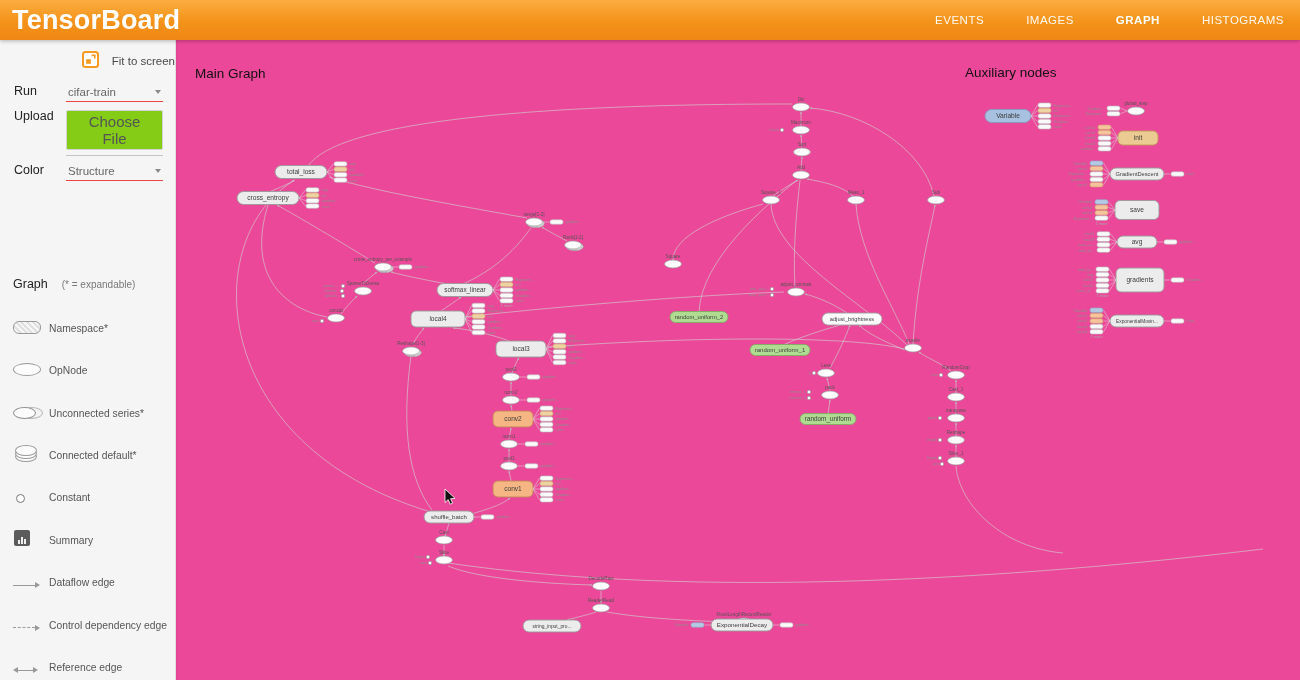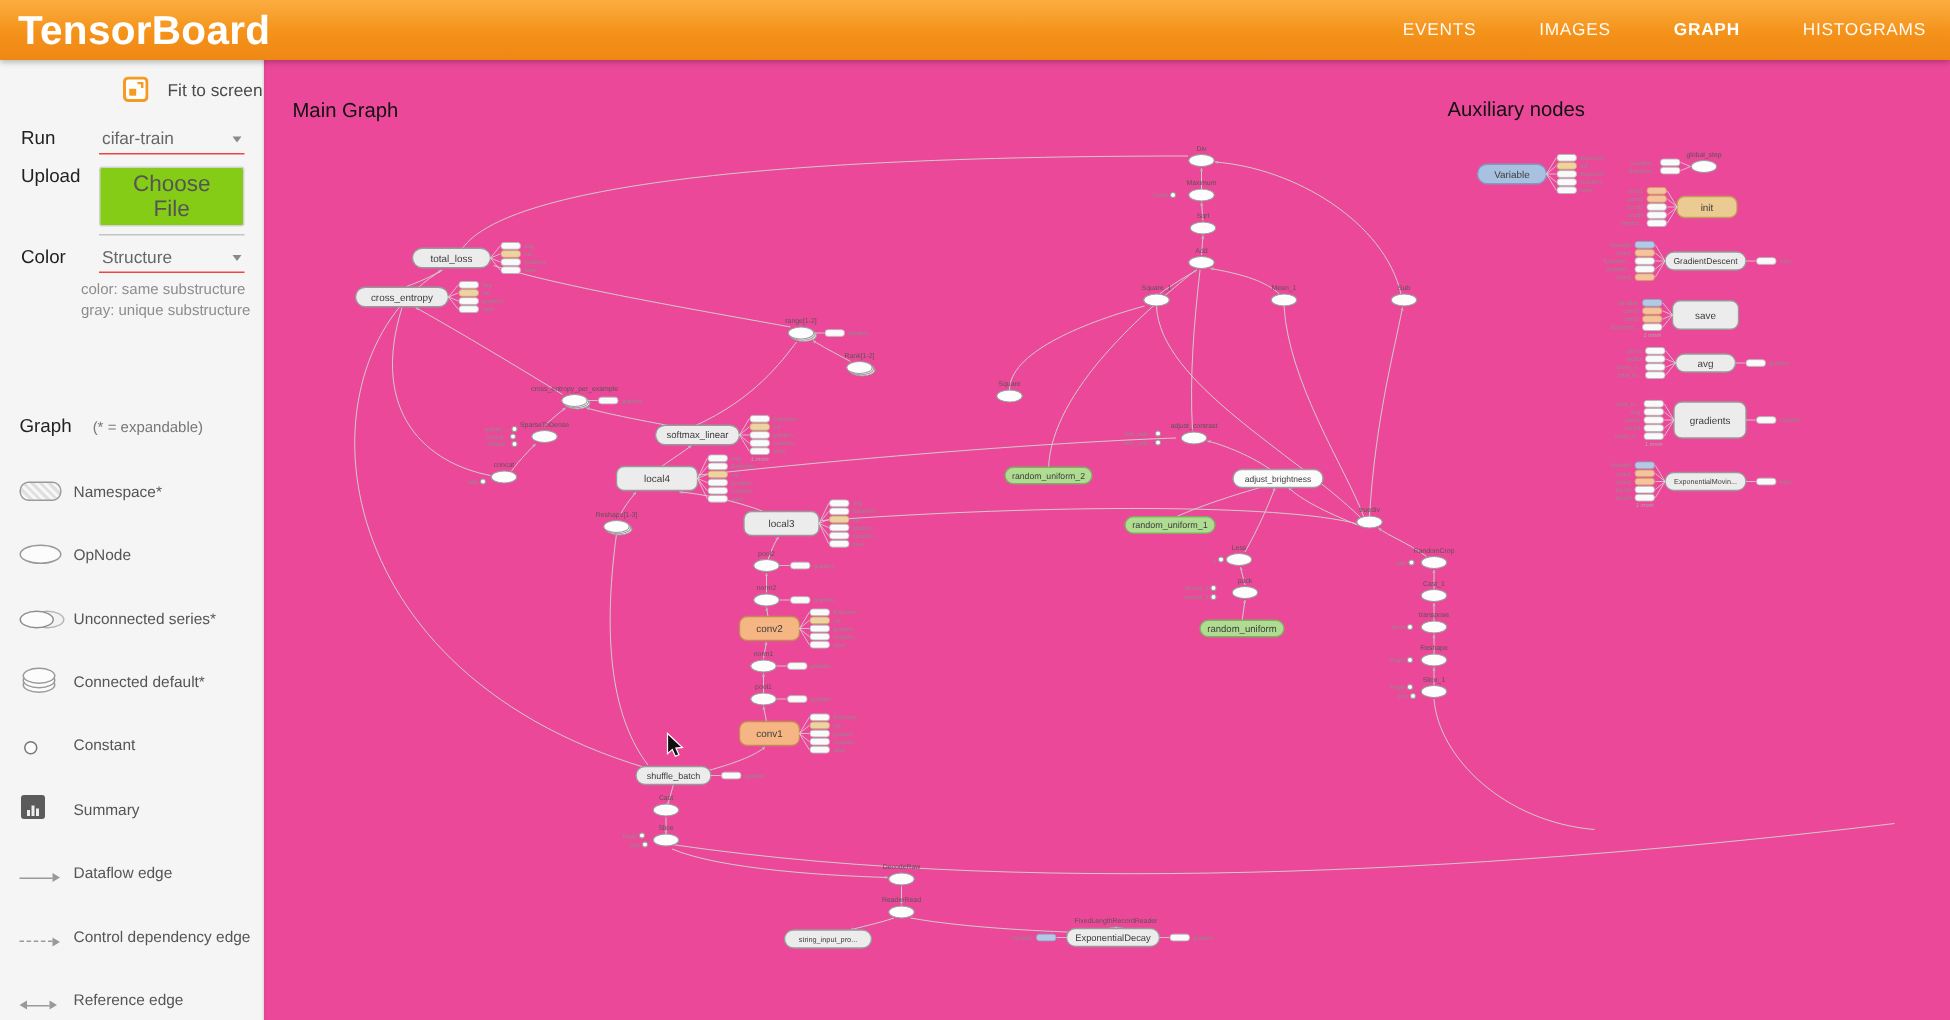--- a/index.html
+++ b/index.html
@@ -88,24 +88,20 @@
         <span>Choose File</span>
       </div>
     </div>
     <div class="ctl">
       <label>Color</label>
       <div class="sel">
         <span>Structure</span>
         <i class="caret"></i>
       </div>
     </div>
-    <div class="notes">
-      <div>color: same substructure</div>
-      <div>gray: unique substructure</div>
-    </div>
     <div class="legend">
       <div class="lg-head">
         <span>Graph</span><em>(* = expandable)</em>
       </div>
       <div id="legend-items">
           <div class="lg-row">
             <span class="lg-icon">
               <div style="width:26px;height:11px;border:1px solid #9a9a9a;border-radius:6px;background:repeating-linear-gradient(45deg,#e0e0e0 0 2px,#f7f7f7 2px 4px)"></div>
             </span>
             <span class="lg-label">Namespace*</span>

